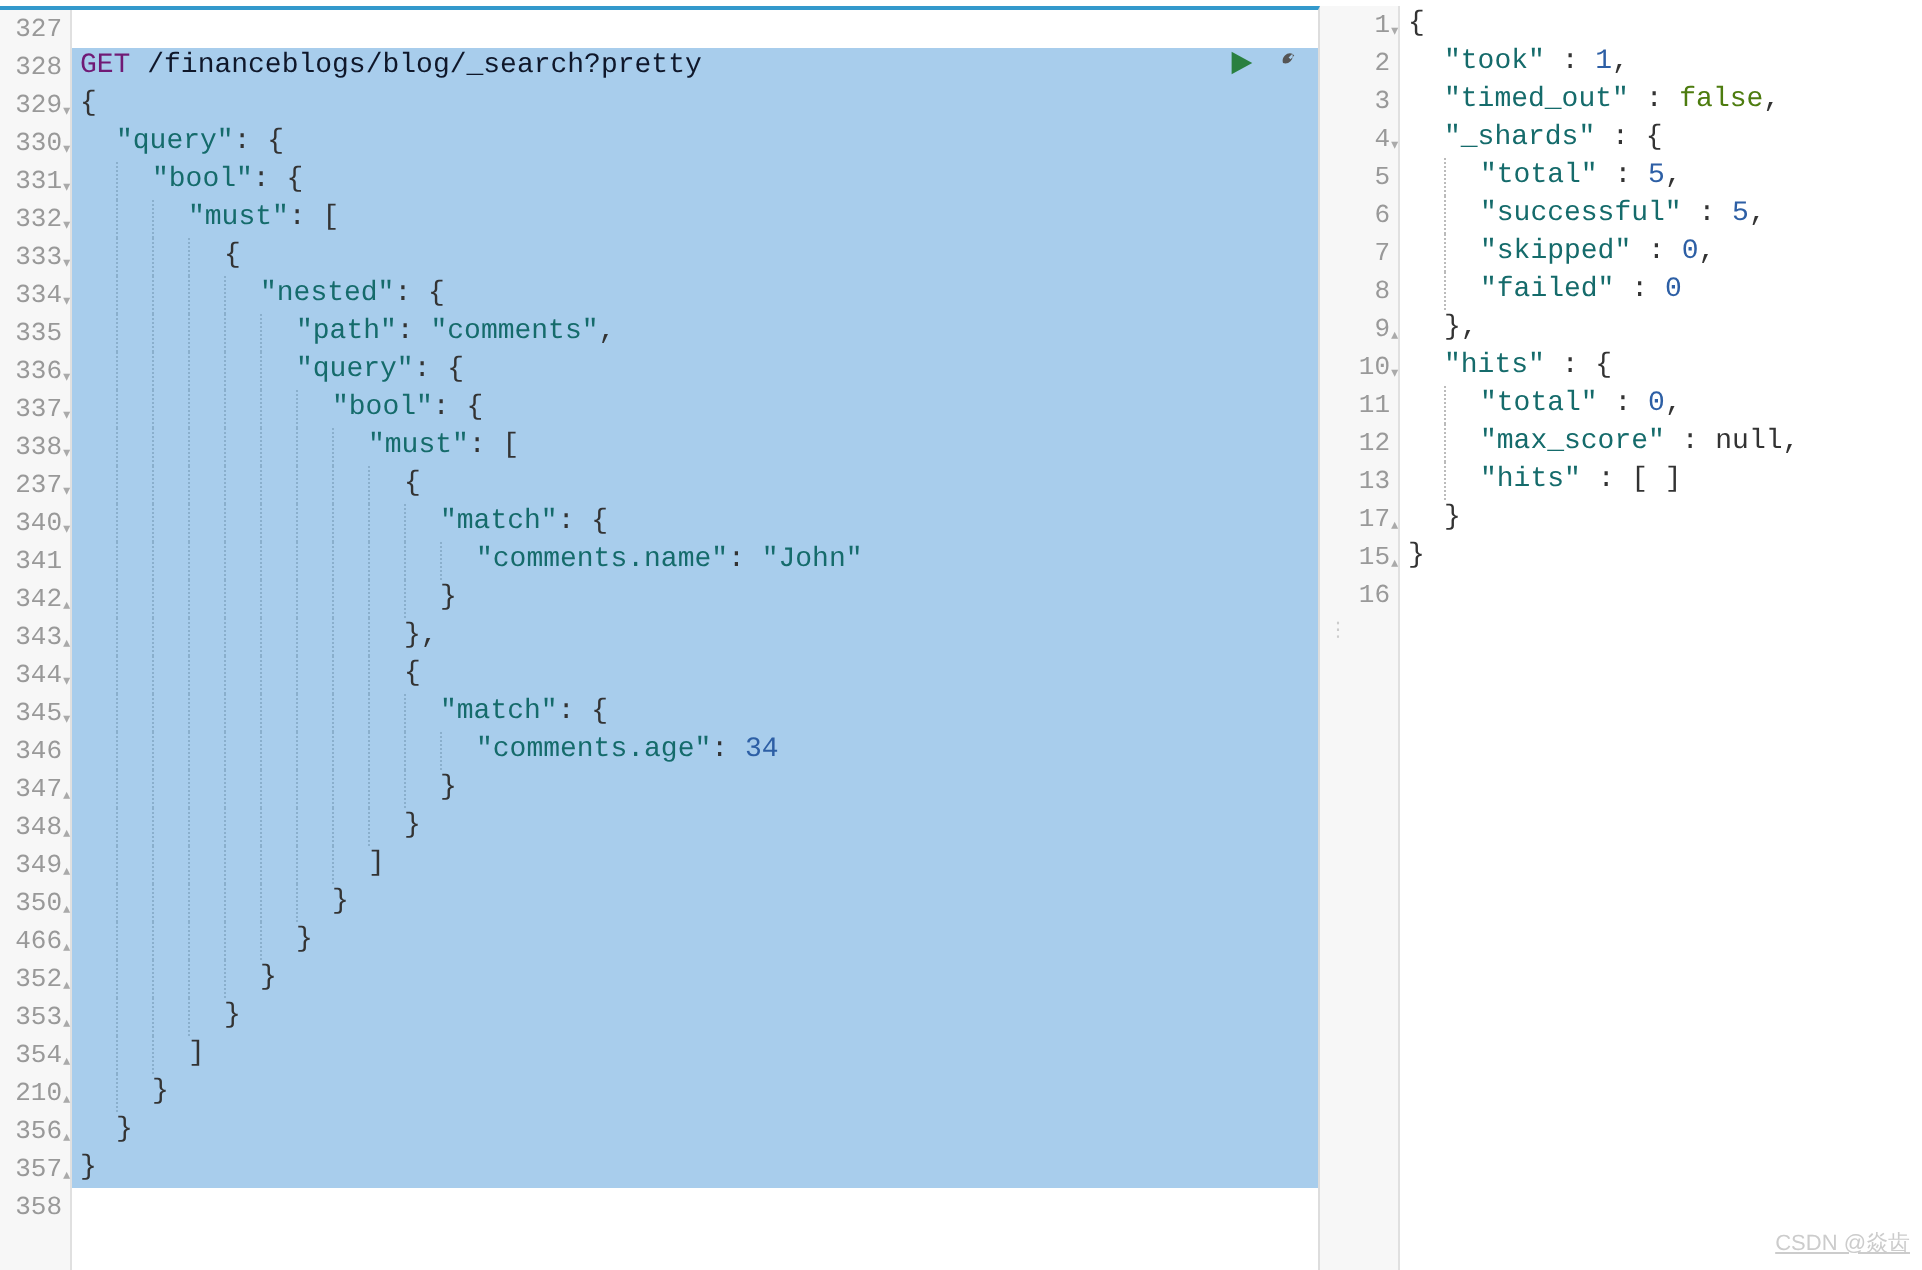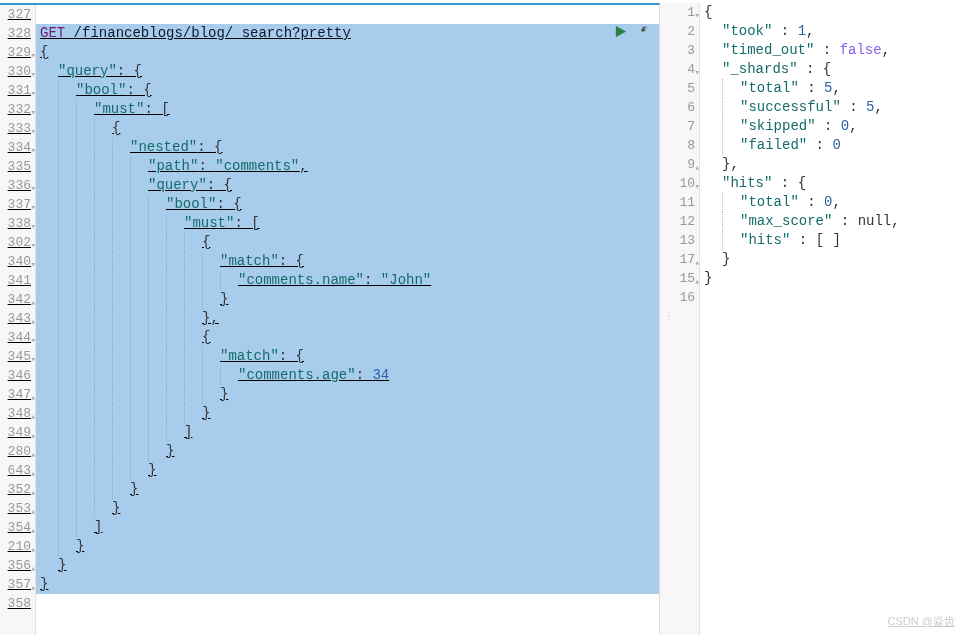--- a/index.html
+++ b/index.html
@@ -15,21 +15,20 @@
     }
     .panel {
       display: flex;
       position: relative;
     }
     .left-panel {
       width: 660px;
       border-right: 1px solid #ddd;
       border-top: 2px solid #3399cc;
       margin-top: 3px;
-      text-decoration: underline;
     }
     .right-panel {
       flex: 1;
       margin-top: 3px;
     }
     .gutter {
       background: #f7f7f7;
       color: #999;
       text-align: right;
       font-size: 13px;
@@ -83,21 +82,21 @@
       vertical-align: top;
     }
     .indent-guide.first { border-left: none; }
     .selected .indent-guide { border-left-color: #8aafcc; }
     .method { color: #701a75; }
     .path { color: #0f172a; }
     .key { color: #156b6b; }
     .string { color: #156b6b; }
     .num { color: #2d5fa5; }
     .punct { color: #333; }
-    .kw { color: #8b5cf6; }
+    .kw { color: #4d7c0f; }
     .null { color: #333; }
     .actions {
       position: absolute;
       right: 10px;
       top: 19px;
       z-index: 10;
       display: flex;
       gap: 6px;
     }
     .actions svg { width: 15px; height: 15px; display: block; }
@@ -132,33 +131,33 @@
       <div class="ln fold">329</div>
       <div class="ln fold">330</div>
       <div class="ln fold">331</div>
       <div class="ln fold">332</div>
       <div class="ln fold">333</div>
       <div class="ln fold">334</div>
       <div class="ln">335</div>
       <div class="ln fold">336</div>
       <div class="ln fold">337</div>
       <div class="ln fold">338</div>
-      <div class="ln fold">302</div>
+      <div class="ln fold">237</div>
       <div class="ln fold">340</div>
       <div class="ln">341</div>
       <div class="ln foldend">342</div>
       <div class="ln foldend">343</div>
       <div class="ln fold">344</div>
       <div class="ln fold">345</div>
       <div class="ln">346</div>
       <div class="ln foldend">347</div>
       <div class="ln foldend">348</div>
       <div class="ln foldend">349</div>
-      <div class="ln foldend">280</div>
-      <div class="ln foldend">643</div>
+      <div class="ln foldend">350</div>
+      <div class="ln foldend">466</div>
       <div class="ln foldend">352</div>
       <div class="ln foldend">353</div>
       <div class="ln foldend">354</div>
       <div class="ln foldend">210</div>
       <div class="ln foldend">356</div>
       <div class="ln foldend">357</div>
       <div class="ln">358</div>
     </div>
   <div class="code" id="left-code">
 

